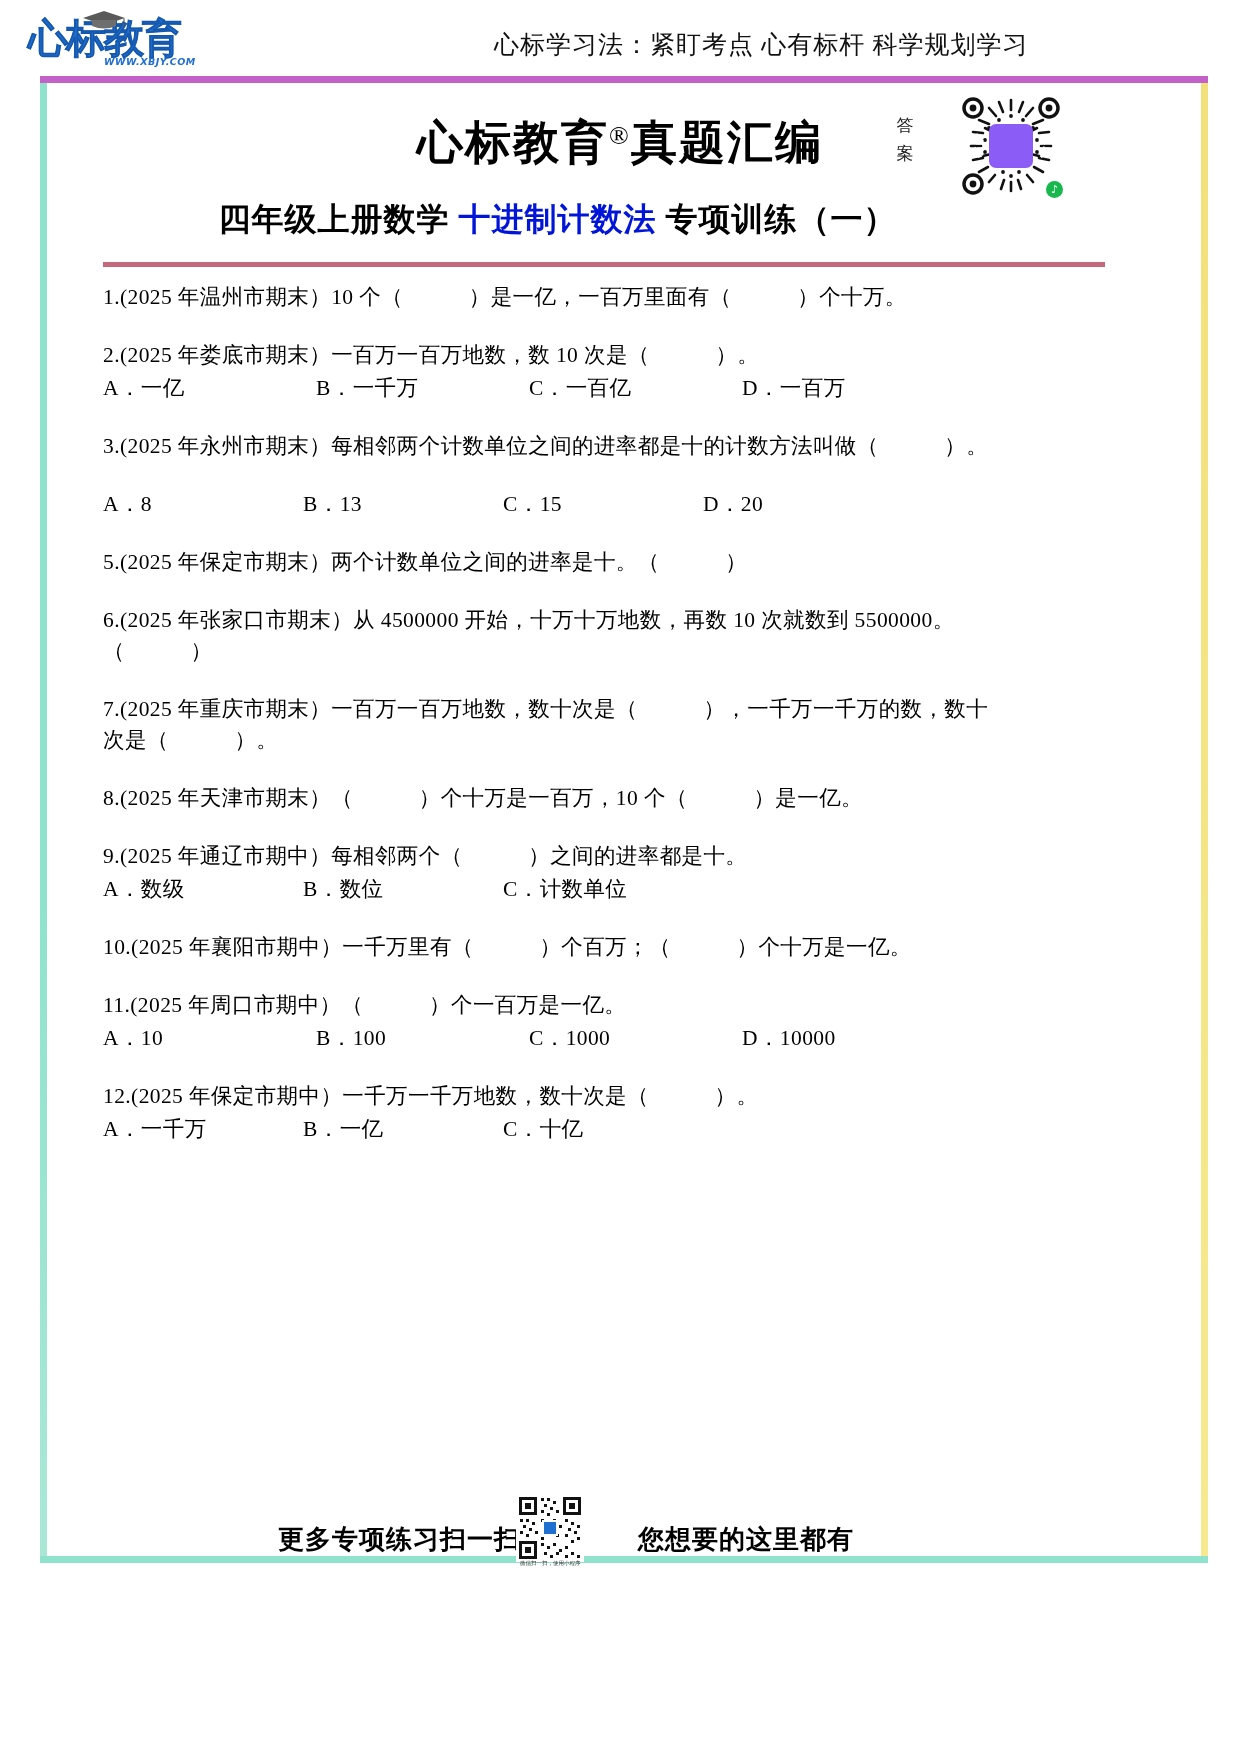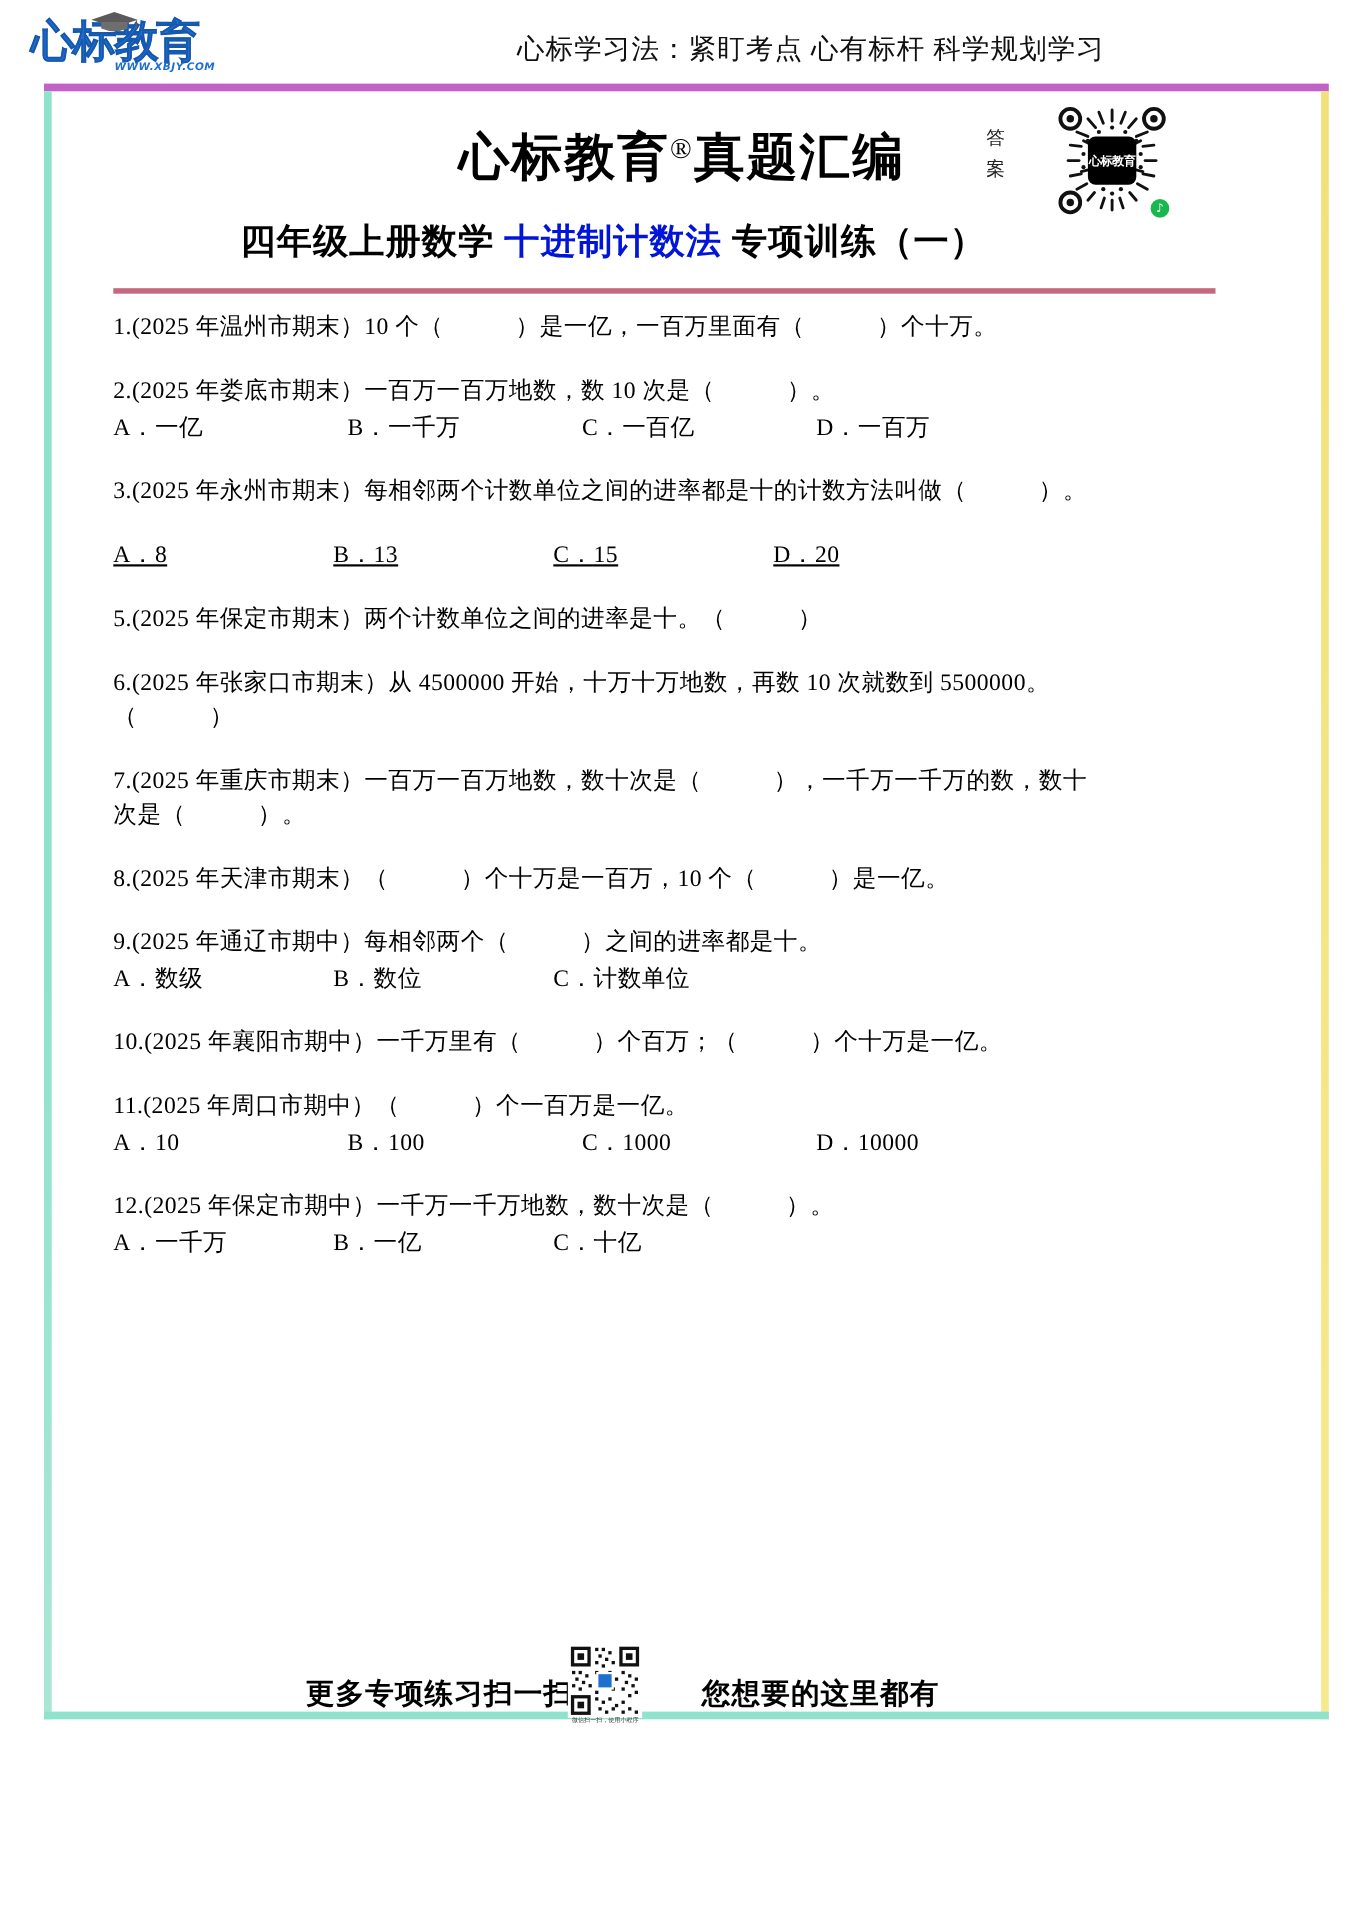--- a/index.html
+++ b/index.html
@@ -22,21 +22,21 @@
   .logo-cap {
     position: absolute; left: 54px; top: -6px; width: 44px; height: 20px;
   }
   .logo-url {
     position: absolute; left: 76px; top: 40px;
     font-family: "DejaVu Sans", sans-serif;
     font-size: 9.5px; font-weight: 700; color: #1f6fd0;
     font-style: italic; letter-spacing: .5px;
   }
   .tagline {
-    position: absolute; left: 470px; top: 28px; width: 740px;
+    position: absolute; left: 494px; top: 28px; width: 740px;
     font-size: 25px; color: #111; letter-spacing: 1px; white-space: nowrap;
   }
 
   
   .bar-purple {
     position: absolute; left: 40px; top: 76px; width: 1168px; height: 7px;
     background: #c262c9;
   }
   .edge-left {
     position: absolute; left: 40px; top: 83px; width: 7px; height: 1480px;
@@ -64,25 +64,25 @@
   .answer-tag {
     position: absolute; left: 890px; top: 112px; width: 30px;
     font-size: 17px; color: #222; line-height: 28px; text-align: center;
   }
 
   .qr-top {
     position: absolute; left: 957px; top: 92px; width: 108px; height: 108px;
   }
   .qr-badge {
     position: absolute; left: 50%; top: 50%; transform: translate(-50%,-50%);
-    width: 44px; height: 44px; background: #000000; border-radius: 7px;
+    width: 44px; height: 44px; background: #8b5cf6; border-radius: 7px;
     color: #fff; font-family: "DejaVu Sans", sans-serif;
     font-size: 11px; font-weight: 700; line-height: 13px;
     display: flex; align-items: center; justify-content: center;
-    letter-spacing: -.5px;
+    letter-spacing: -.5px; gap: 28px;
   }
   .qr-dot-green {
     position: absolute; right: 2px; bottom: 2px; width: 17px; height: 17px;
     background: #18b84e; border-radius: 50%;
     color: #fff; font-size: 11px; line-height: 17px; text-align: center;
     font-family: "DejaVu Sans", sans-serif;
   }
 
   .subtitle {
     position: absolute; left: 0; top: 198px; width: 1115px;
@@ -105,21 +105,21 @@
     margin-bottom: 27px; letter-spacing: .4px;
   }
   .q .line { white-space: nowrap; }
   .opts {
     display: flex; font-size: 21.5px; line-height: 31px; margin-top: 2px;
   }
   .opt { white-space: nowrap; }
 
   
   .opts.w4 .opt { width: 213px; }
-  .opts.w4b .opt { width: 200px; text-decoration: underline; }
+  .opts.w4b .opt { width: 200px; }
   .opts.w3 .opt { width: 200px; }
   .opts.w3b .opt { width: 200px; }
 
   
   .qr-bottom {
     position: absolute; left: 516px; top: 1494px; width: 68px; height: 68px;
   }
   .qr-caption {
     position: absolute; left: 520px; top: 1560px; width: 60px;
     font-size: 5.5px; color: #333; text-align: center;

